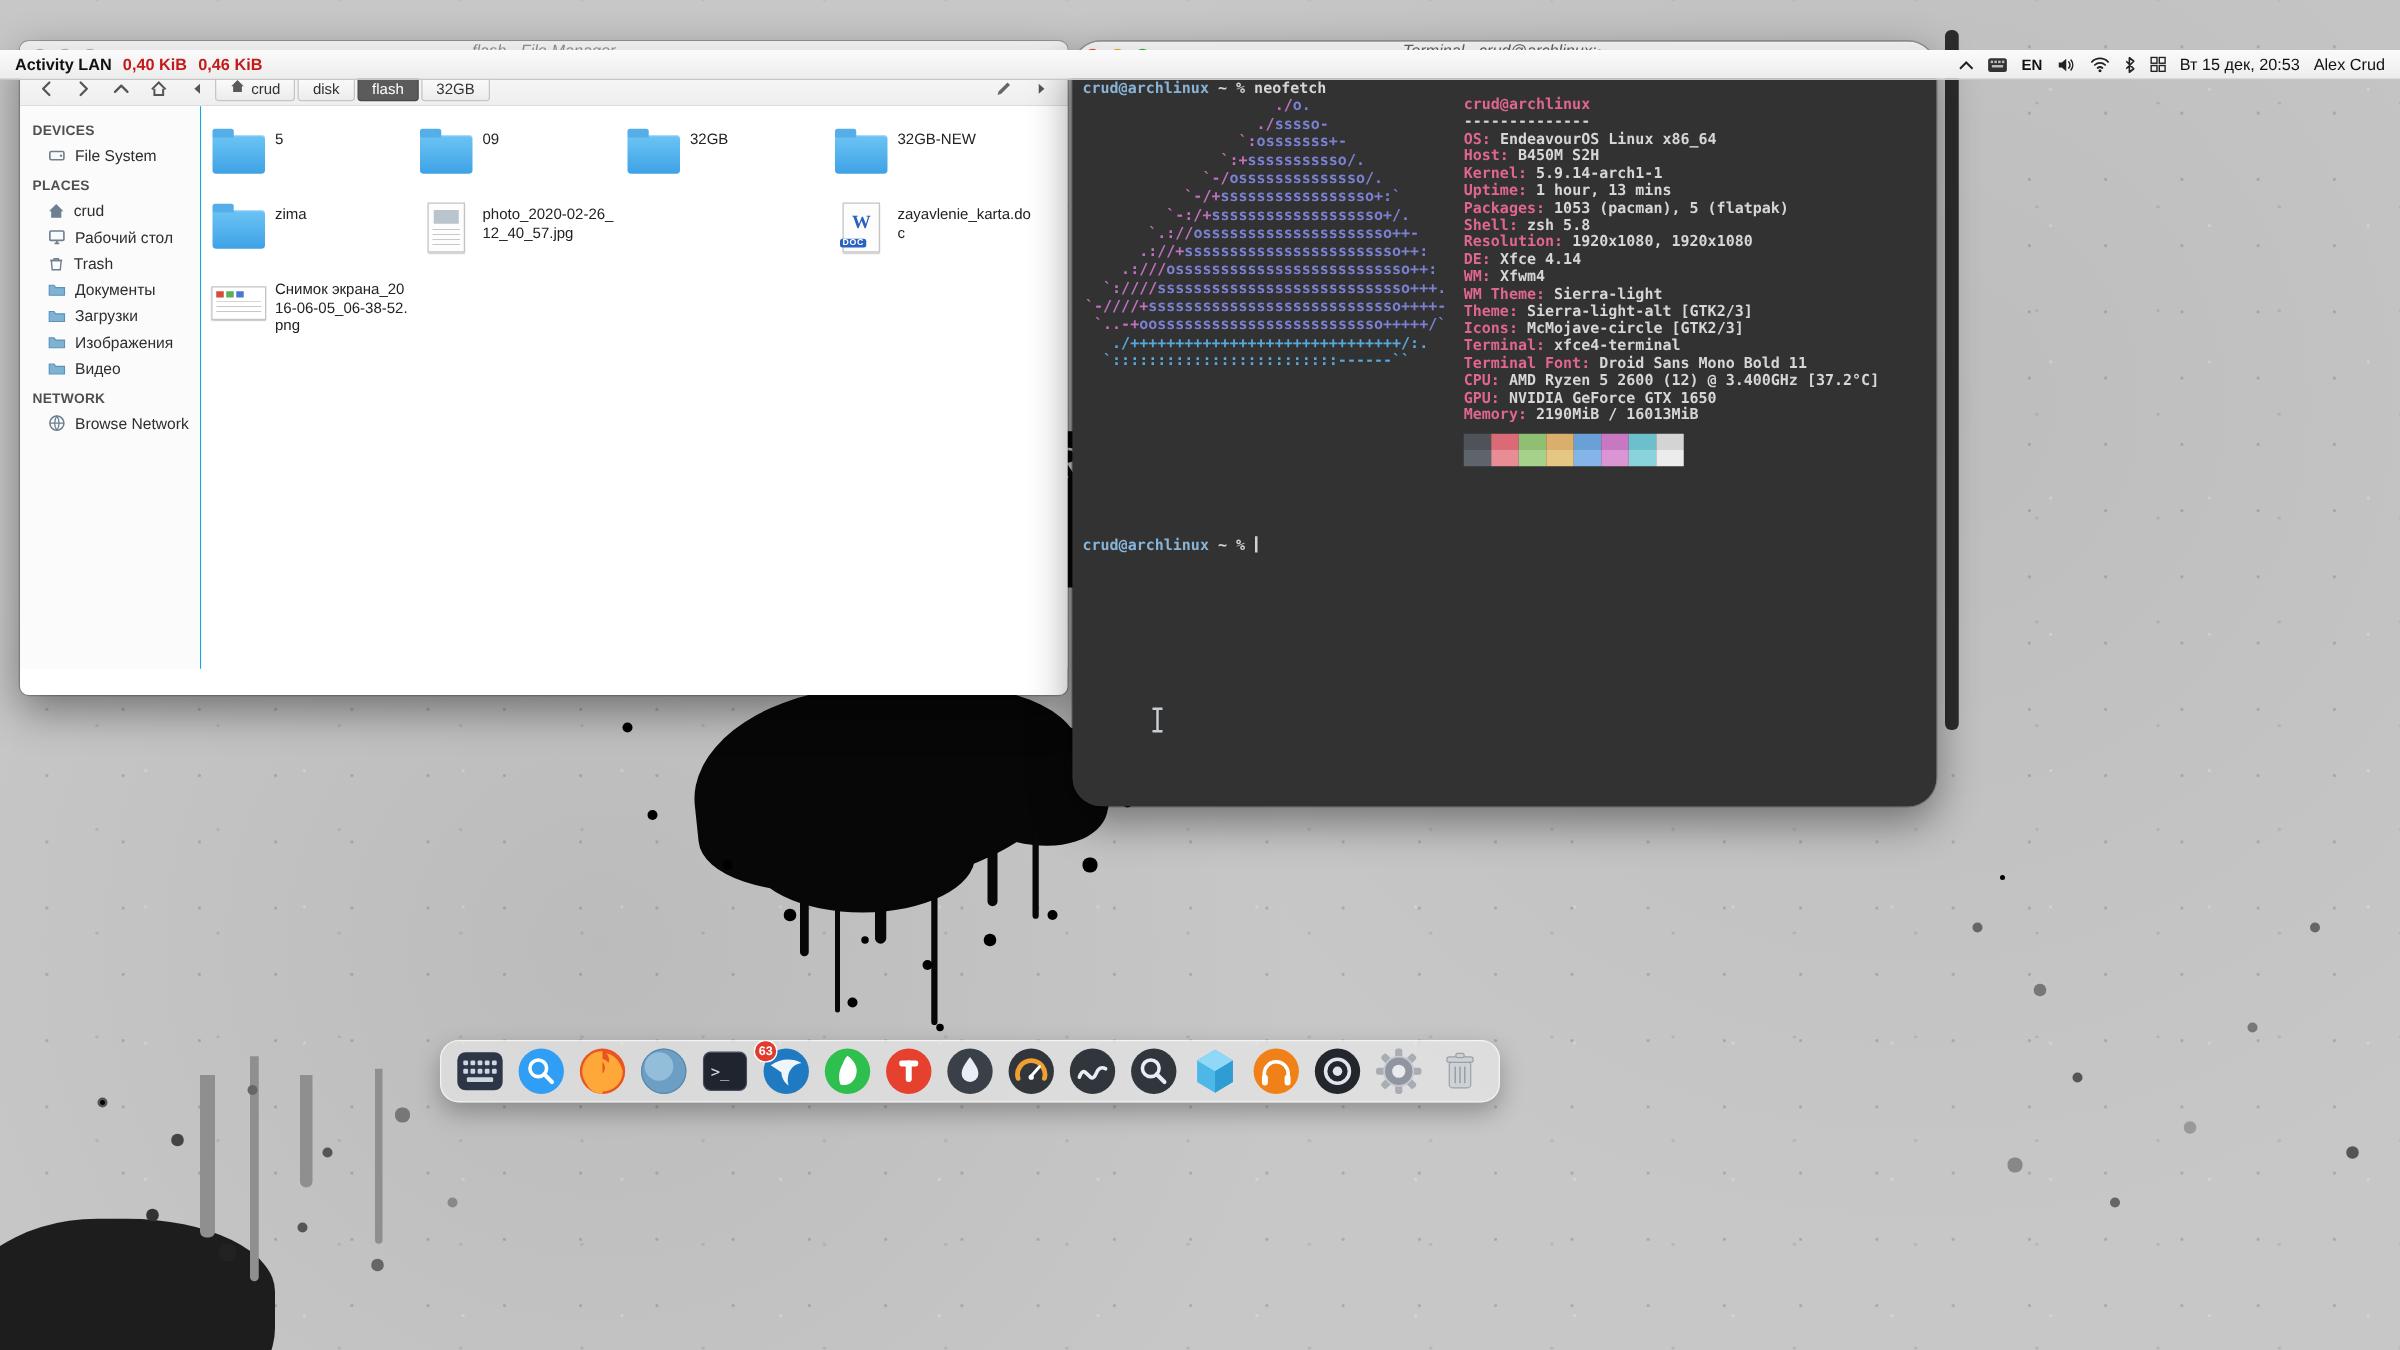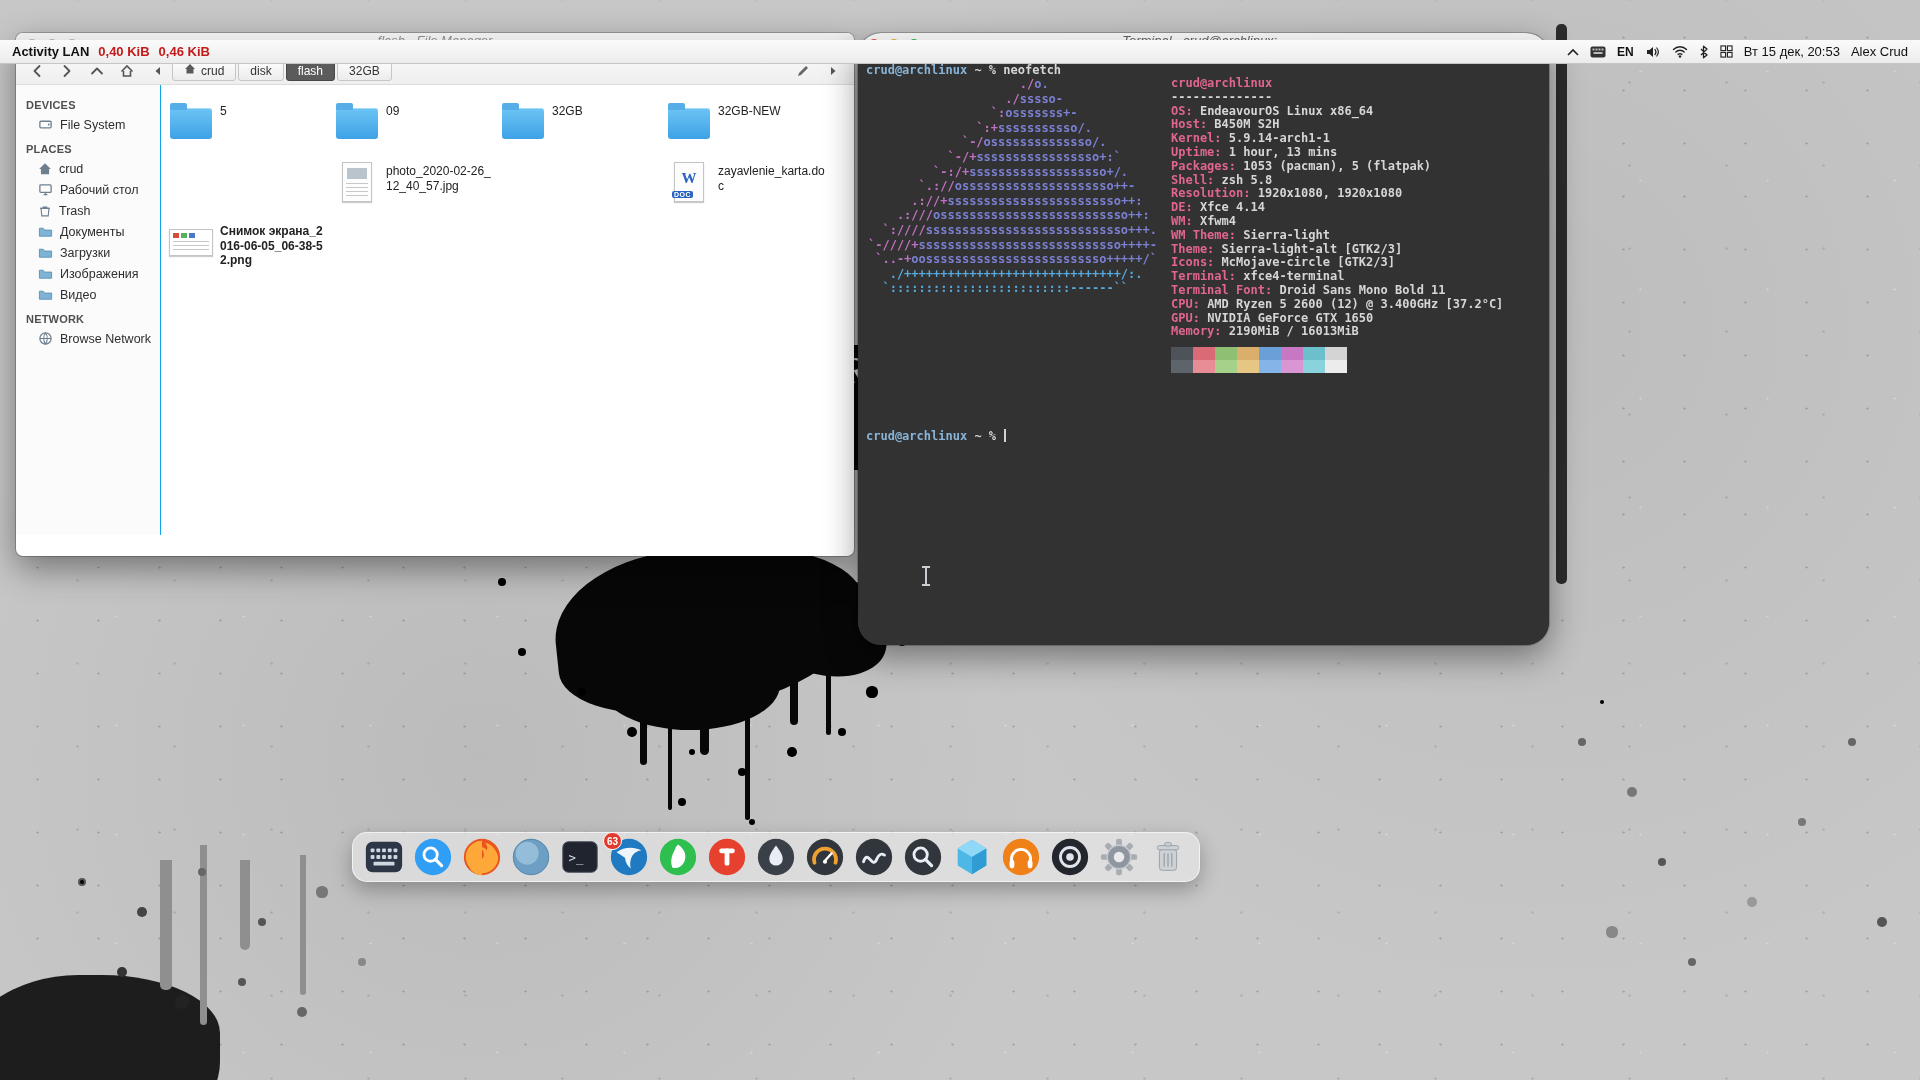--- a/index.html
+++ b/index.html
@@ -393,39 +393,45 @@
             <div class="folder"></div>
           </div>
           <div class="file-label">32GB</div>
         </div>
         <div class="file-cell" style="left: 505px; top: 14px;">
           <div class="file-icon">
             <div class="folder"></div>
           </div>
           <div class="file-label">32GB-NEW</div>
         </div>
+        <div class="file-cell" style="left: 7px; top: 74px;">
+          <div class="file-icon">
+            <div class="folder"></div>
+          </div>
+          <div class="file-label">zima</div>
+        </div>
         <div class="file-cell" style="left: 173px; top: 74px;">
           <div class="file-icon">
             <div class="page">
               <div class="photo-block"></div>
               <div class="plines low"></div>
             </div>
           </div>
           <div class="file-label">photo_2020-02-26_12_40_57.jpg</div>
         </div>
         <div class="file-cell" style="left: 505px; top: 74px;">
           <div class="file-icon">
             <div class="page">
               <span class="w">W</span>
               <span class="doctag">DOC</span>
             </div>
           </div>
           <div class="file-label">zayavlenie_karta.doc</div>
         </div>
-        <div class="file-cell" style="left: 7px; top: 134px; font-weight: bold;">
+        <div class="file-cell" style="left: 7px; top: 134px;">
           <div class="file-icon">
             <div class="shot">
               <span class="sq r"></span>
               <span class="sq g"></span>
               <span class="sq b"></span>
               <div class="slines"></div>
             </div>
           </div>
           <div class="file-label">Снимок экрана_2016-06-05_06-38-52.png</div>
         </div>

